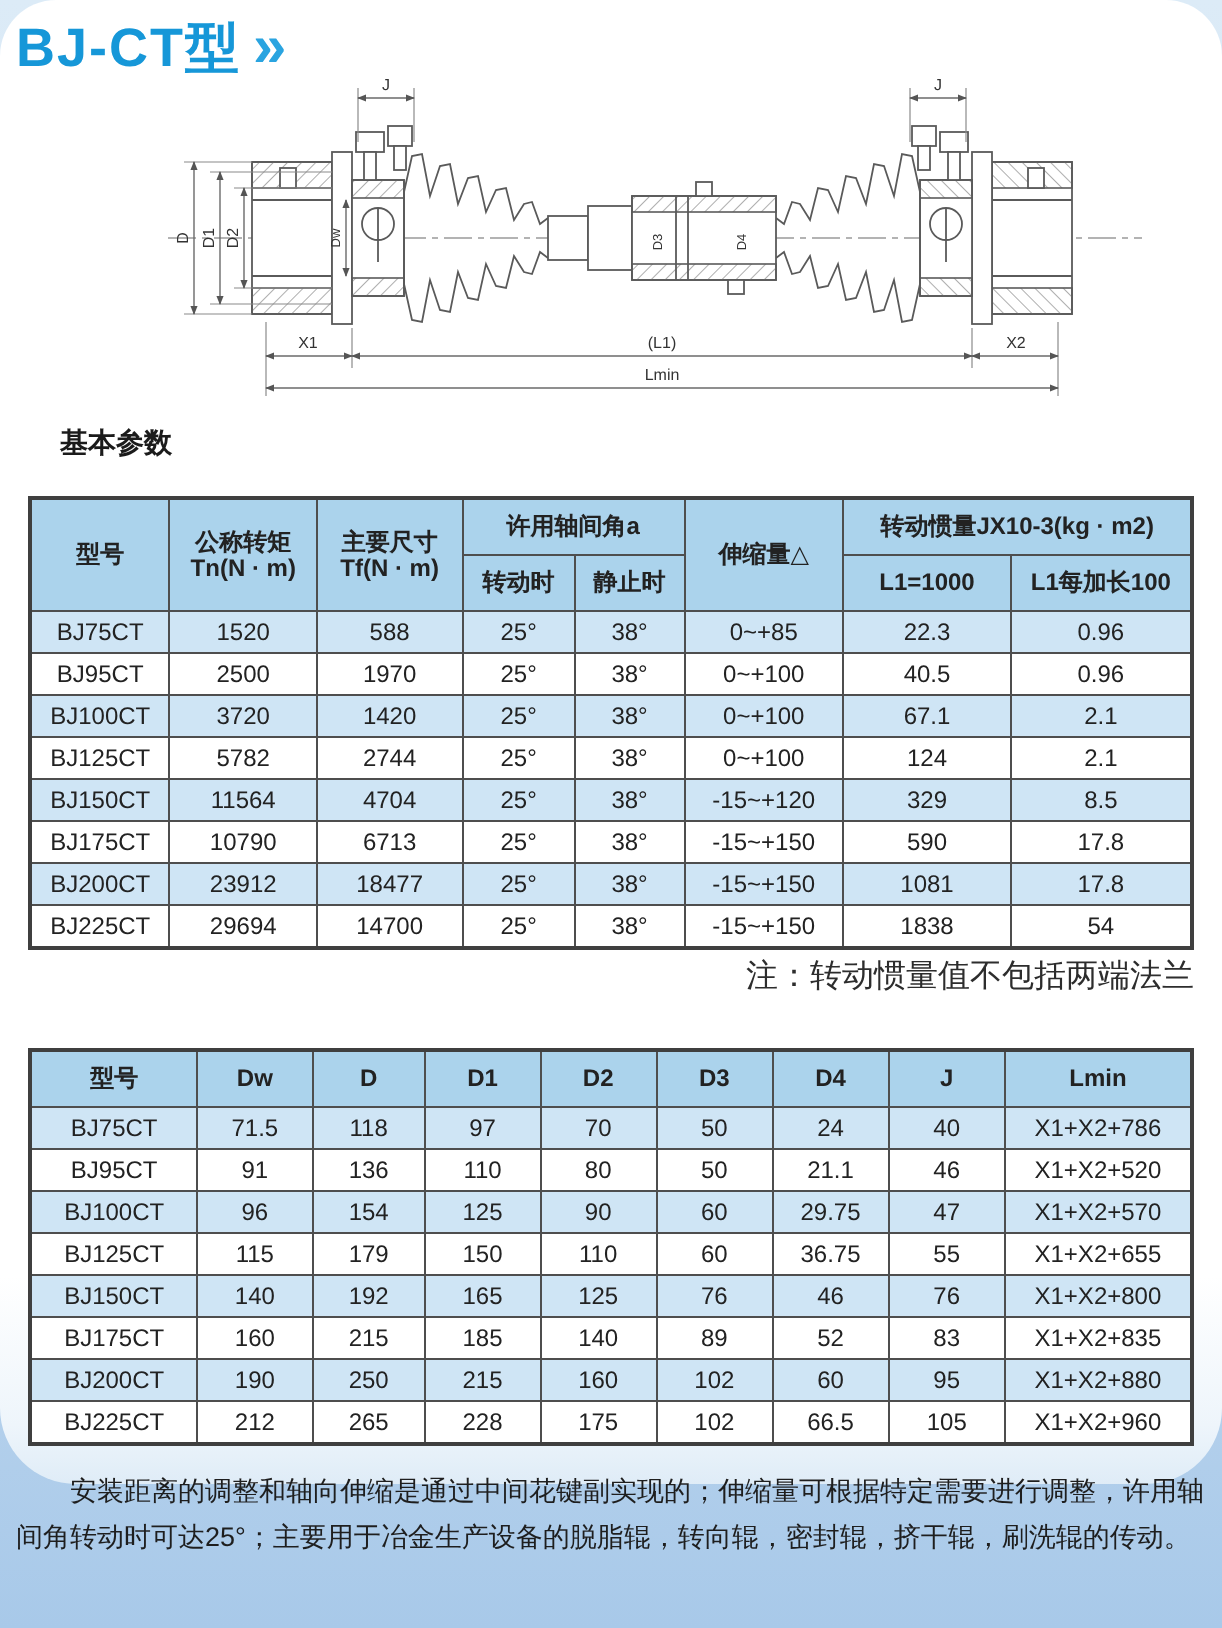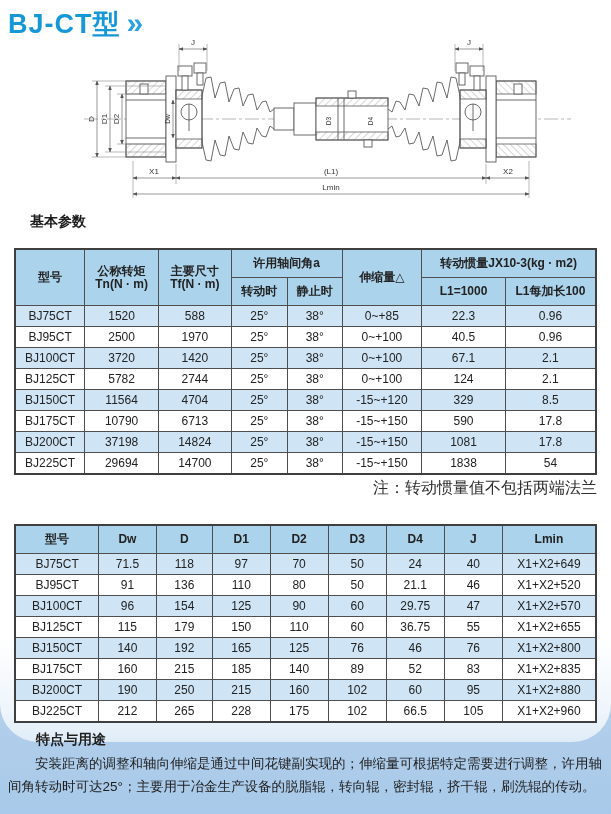--- a/index.html
+++ b/index.html
@@ -1,18 +1,18 @@
 <!DOCTYPE html>
 <html><head>
 <meta charset="utf-8">
 <style>
   html,body{margin:0;padding:0;}
   body{width:611px;height:814px;font-family:"Liberation Sans","DejaVu Sans",sans-serif;
        background:linear-gradient(180deg,#dcebf7 0%,#c9ddf1 60%,#a8c9e9 100%);}
-  #page{position:relative;width:611px;height:814px;overflow:hidden;}
+  #page{position:relative;width:611px;height:814px;overflow:hidden;border-radius:28px;}
   .card{position:absolute;top:0;left:0;width:611px;height:742px;
         background:linear-gradient(180deg,#ffffff 0%,#ffffff 86%,#eef5fb 96%,#dfecf7 100%);
         border-radius:0 0 38px 38px;}
   .page-title{position:absolute;top:6px;left:8px;font-size:27px;font-weight:bold;
         color:#1697d8;letter-spacing:1px;}
   .page-title .chev{font-size:30px;color:#2aa4e0;margin-left:6px;letter-spacing:-2px;}
   .diagram{position:absolute;top:36px;left:26px;width:560px;height:166px;}
   .sec-title{position:absolute;left:30px;font-size:14px;font-weight:600;color:#1b1b1b;}
   table{position:absolute;left:14px;width:583px;border-collapse:collapse;table-layout:fixed;
         border:2px solid #3f3f3f;}
@@ -250,22 +250,22 @@
           <td>10790</td>
           <td>6713</td>
           <td>25°</td>
           <td>38°</td>
           <td>-15~+150</td>
           <td>590</td>
           <td>17.8</td>
         </tr>
         <tr class="alt">
           <td>BJ200CT</td>
-          <td>37198</td>
-          <td>14824</td>
+          <td>23912</td>
+          <td>18477</td>
           <td>25°</td>
           <td>38°</td>
           <td>-15~+150</td>
           <td>1081</td>
           <td>17.8</td>
         </tr>
         <tr>
           <td>BJ225CT</td>
           <td>29694</td>
           <td>14700</td>
@@ -310,21 +310,21 @@
     <tbody>
         <tr class="alt">
           <td>BJ75CT</td>
           <td>71.5</td>
           <td>118</td>
           <td>97</td>
           <td>70</td>
           <td>50</td>
           <td>24</td>
           <td>40</td>
-          <td>X1+X2+649</td>
+          <td>X1+X2+786</td>
         </tr>
         <tr>
           <td>BJ95CT</td>
           <td>91</td>
           <td>136</td>
           <td>110</td>
           <td>80</td>
           <td>50</td>
           <td>21.1</td>
           <td>46</td>
@@ -393,16 +393,15 @@
           <td>175</td>
           <td>102</td>
           <td>66.5</td>
           <td>105</td>
           <td>X1+X2+960</td>
         </tr>
       </tbody>
   </table>
 
   <div class="features">
-    <div class="features-title">特点与用途</div>
     <p class="features-body">安装距离的调整和轴向伸缩是通过中间花键副实现的；伸缩量可根据特定需要进行调整，许用轴间角转动时可达25°；主要用于冶金生产设备的脱脂辊，转向辊，密封辊，挤干辊，刷洗辊的传动。</p>
   </div>
 </div>
 
 </body></html>

